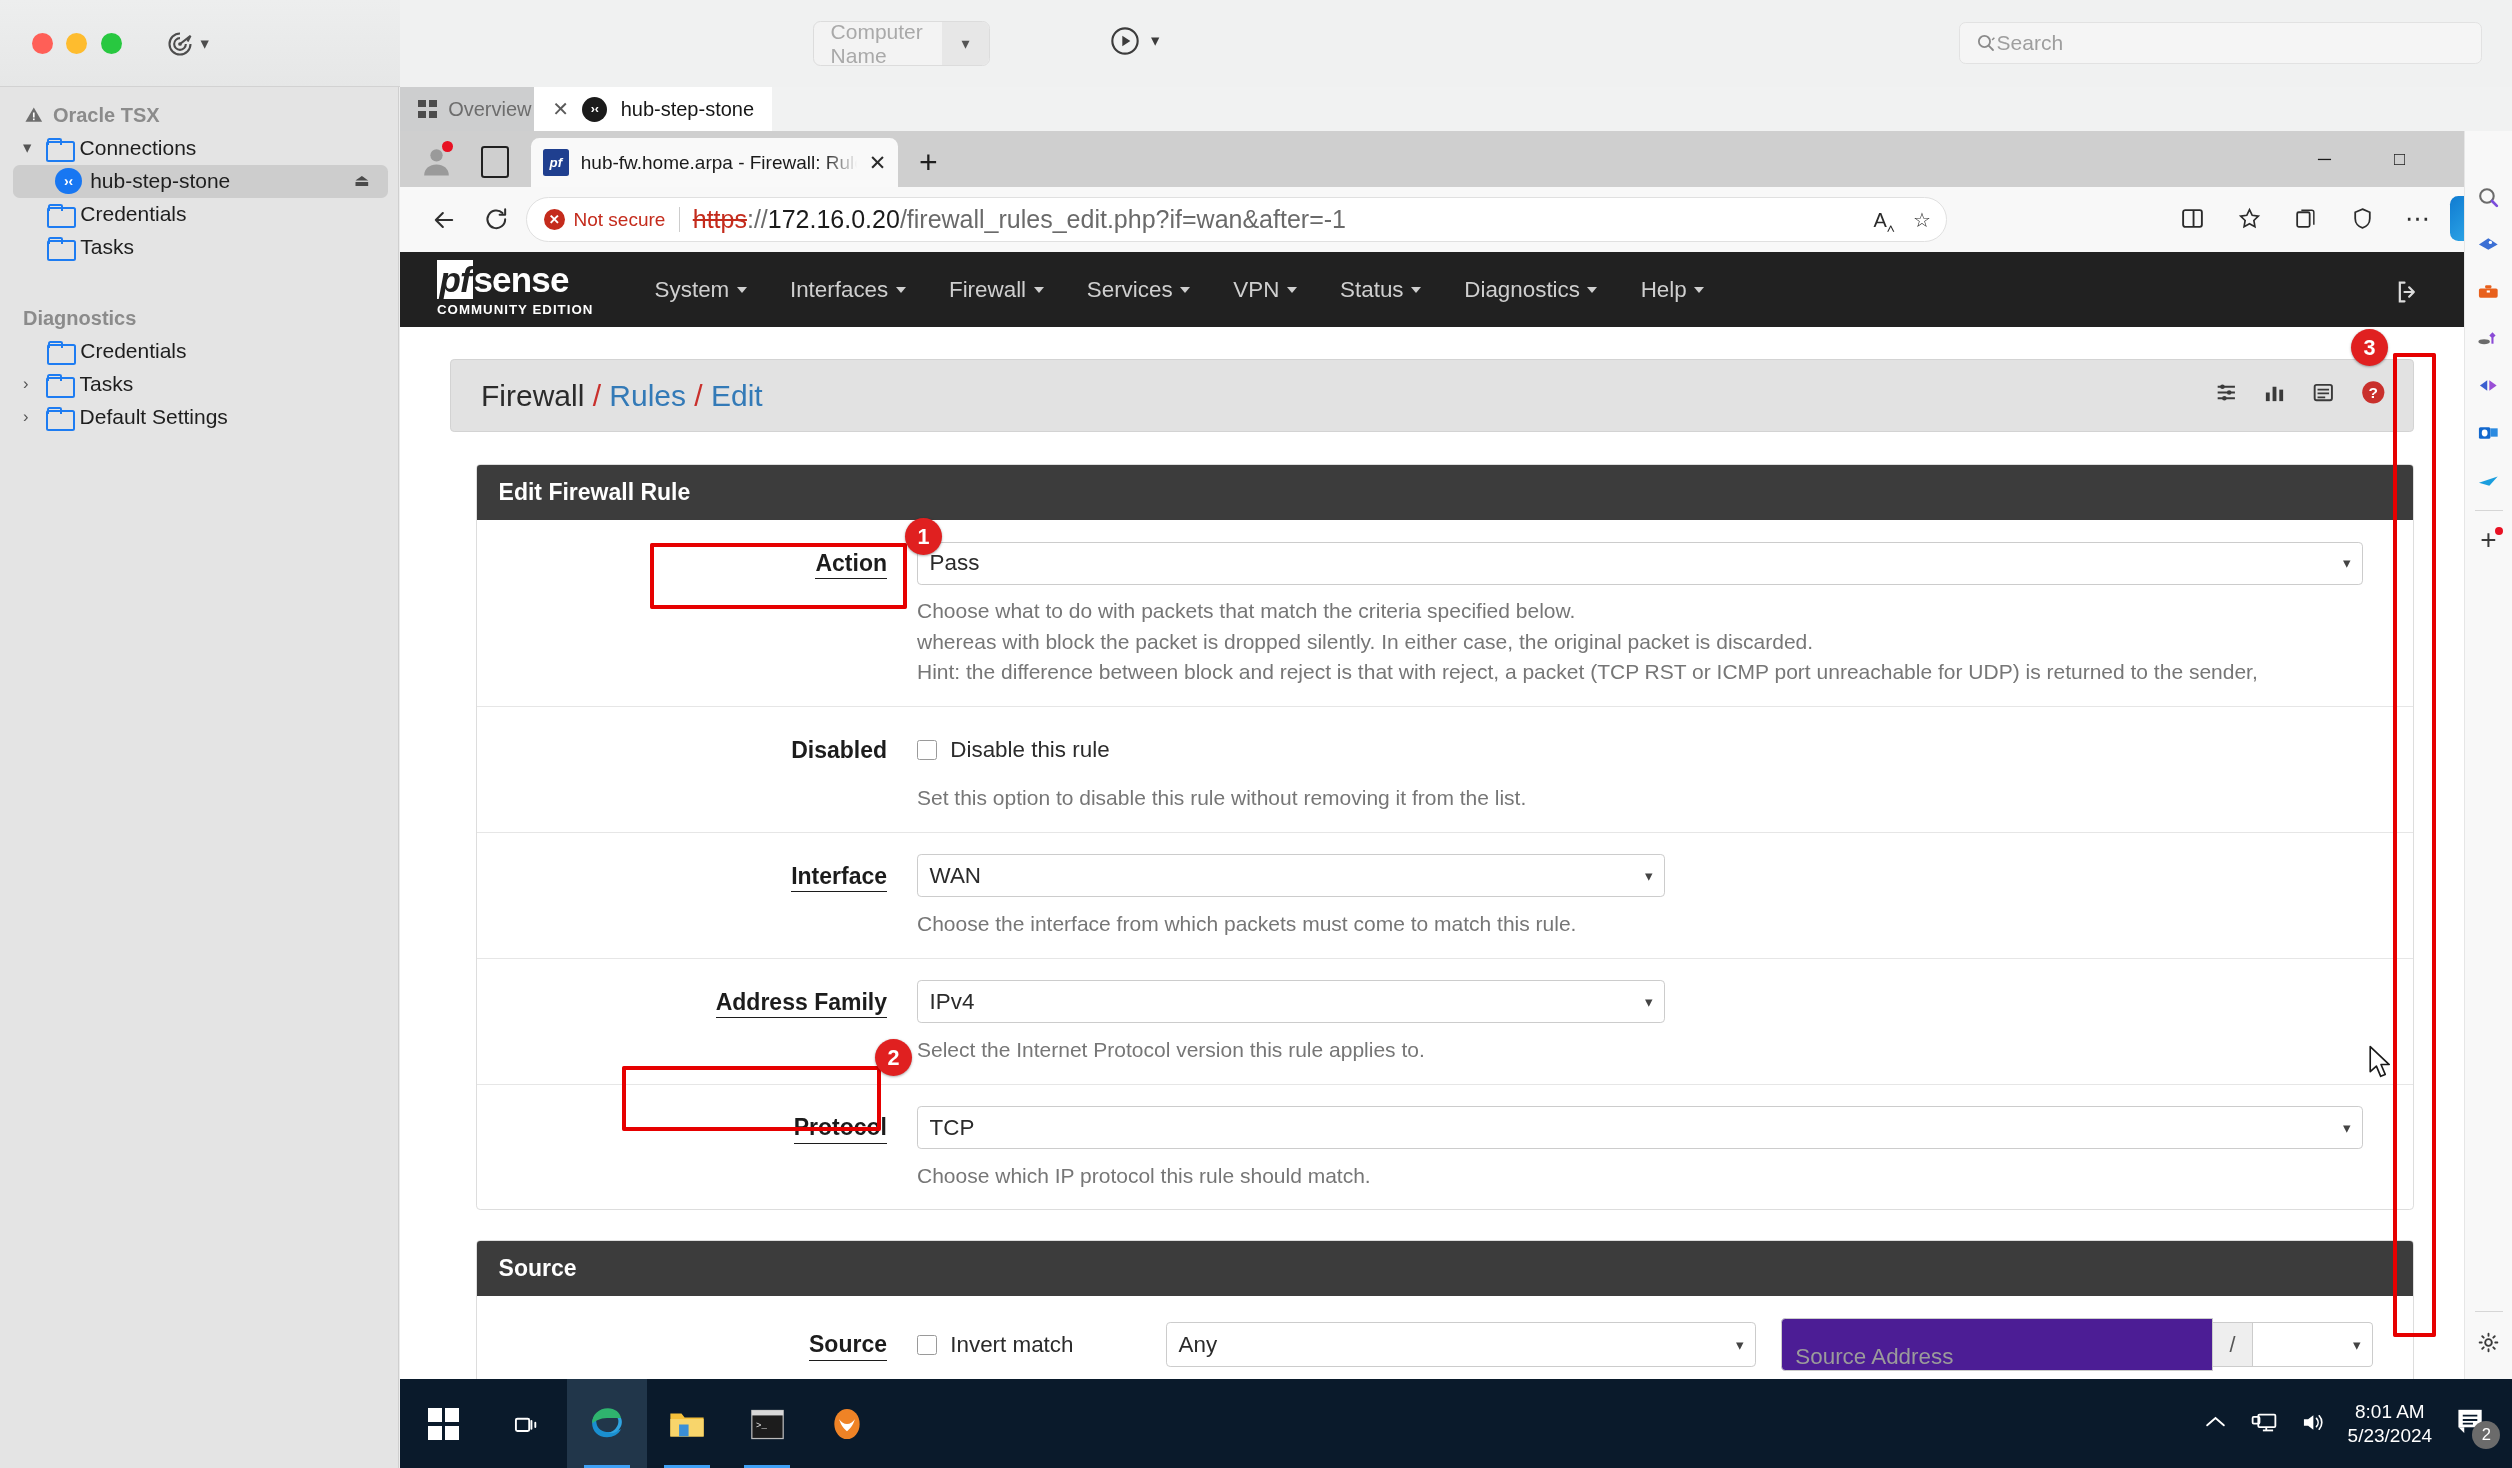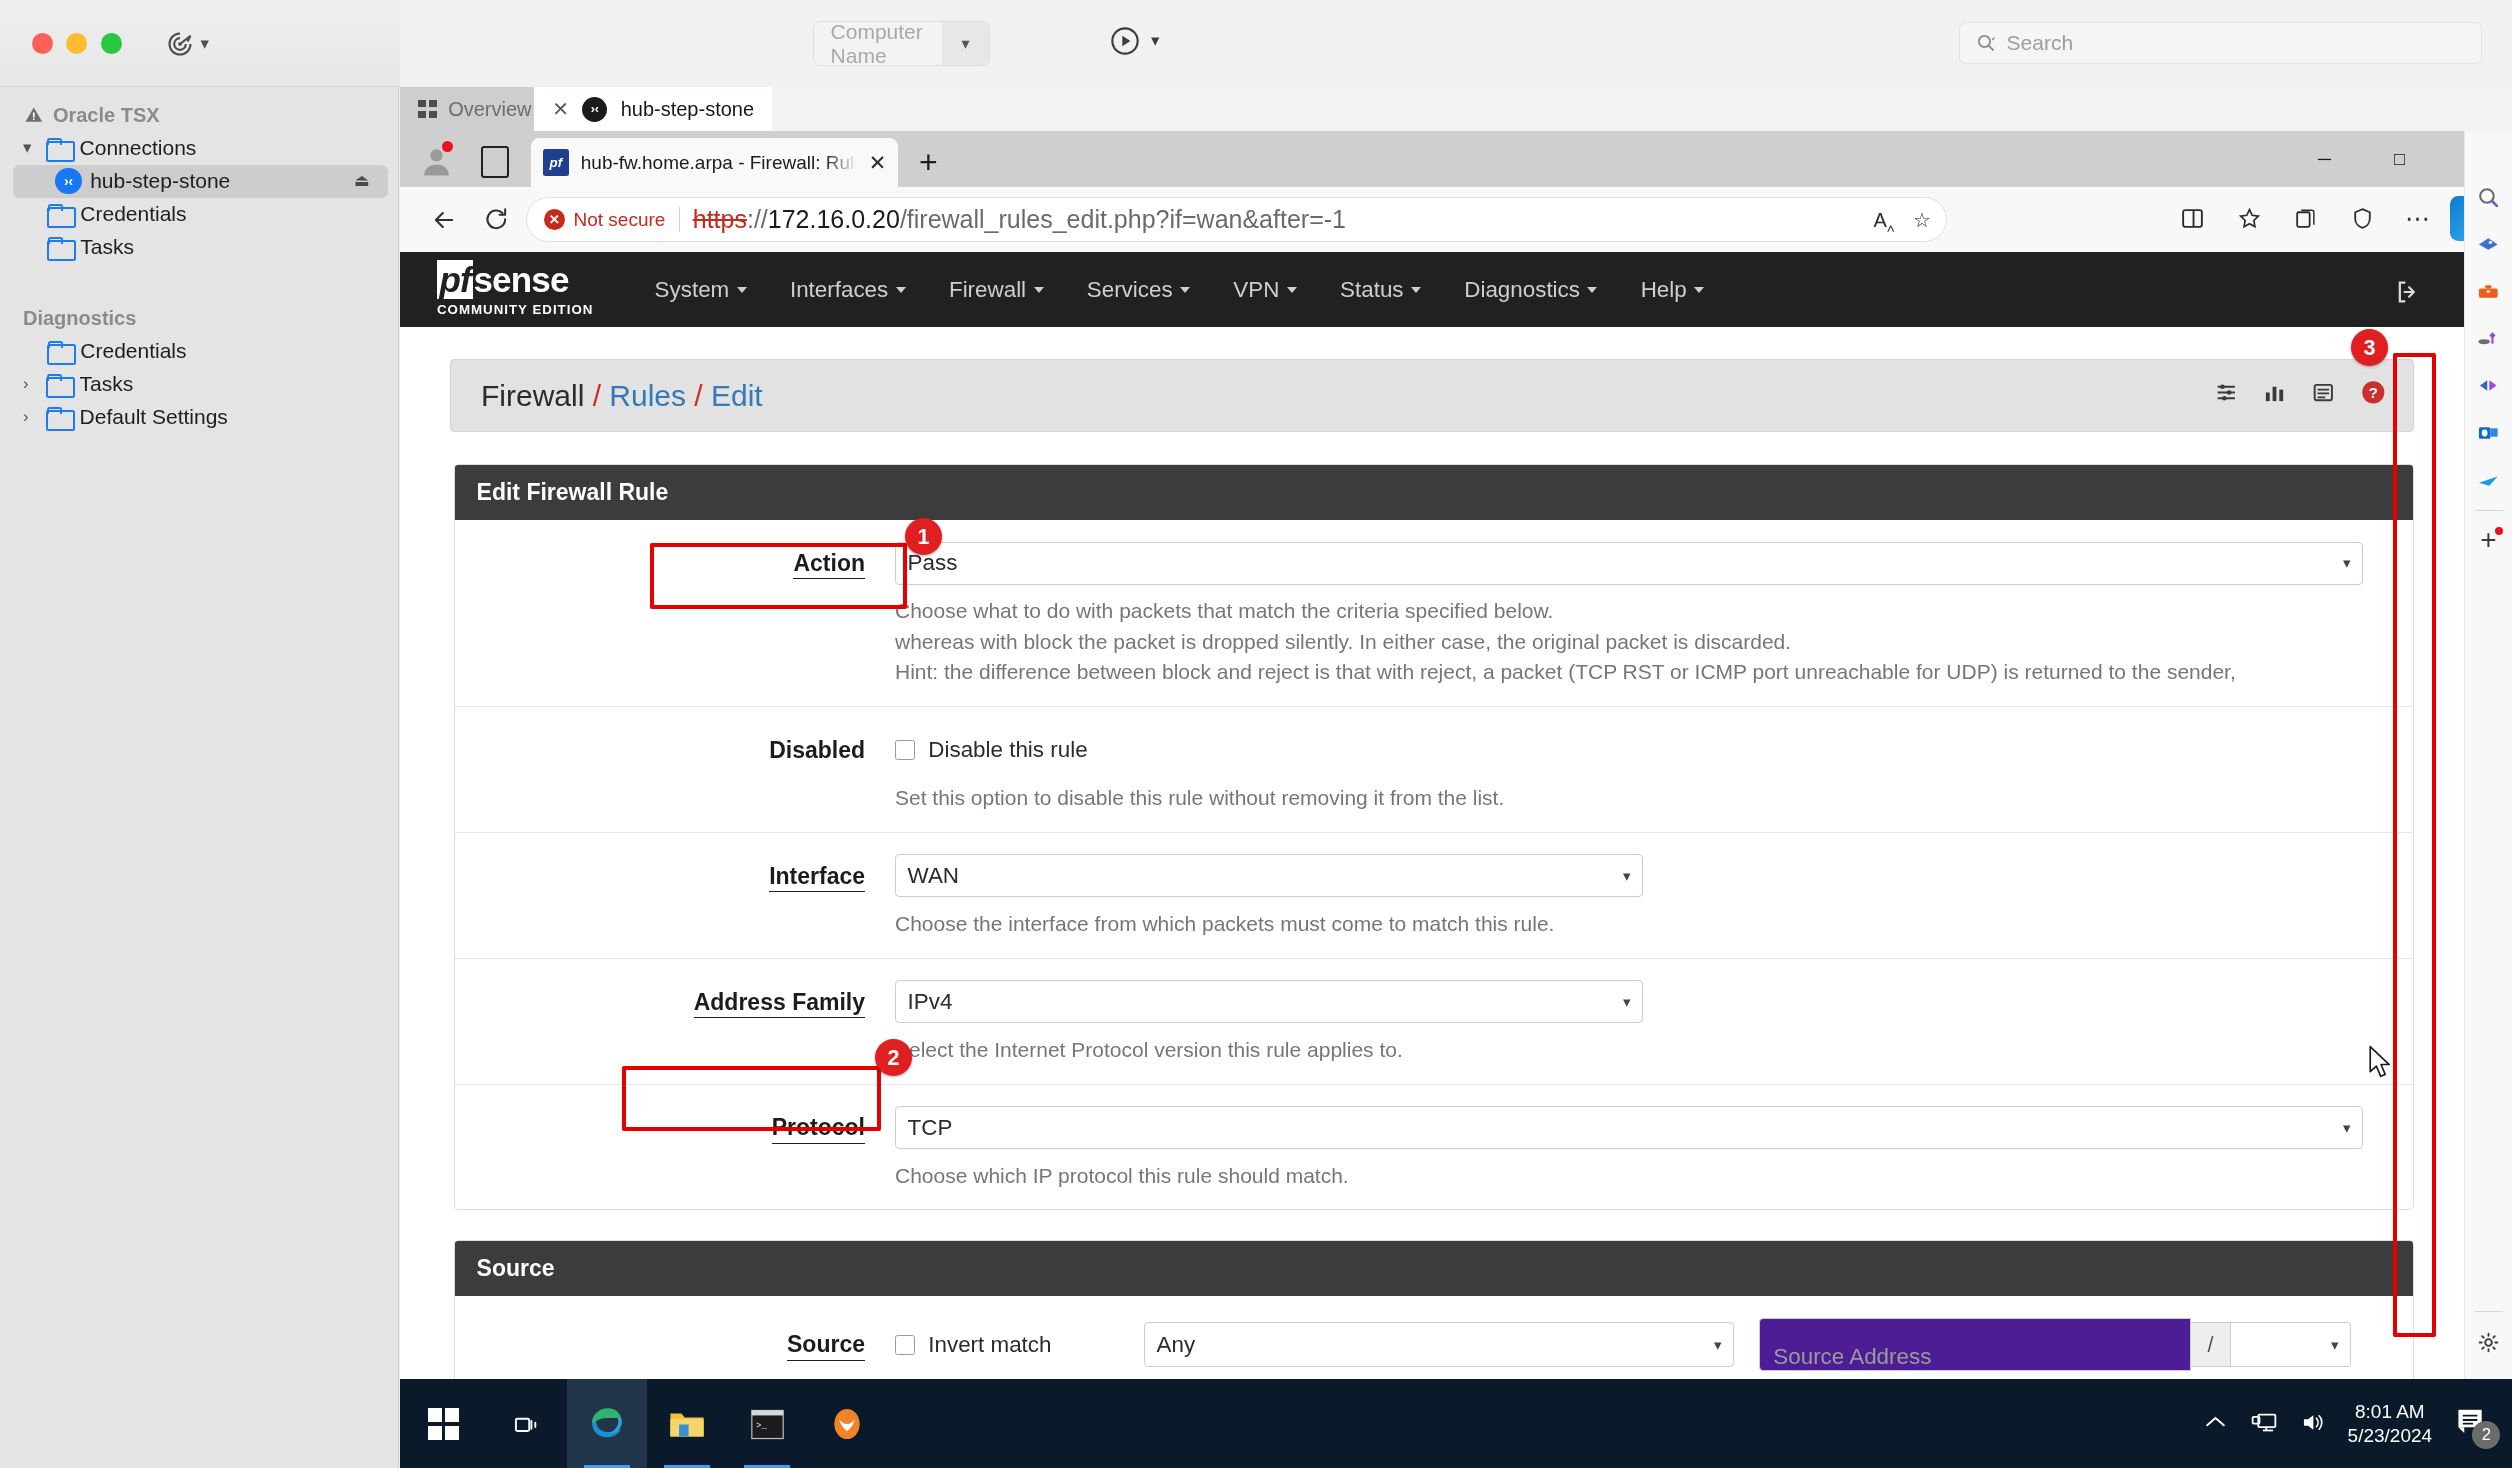--- a/index.html
+++ b/index.html
@@ -61,21 +61,21 @@
     background:#f3f3f3; border:0.8px solid #dcdcdc; border-radius:7.5px;
     display:flex; align-items:center;
   }
   .cn-text { flex:1; padding-left:16.6px; font-size:21px; color:#a9a9a9; }
   .cn-chev { width:47px; height:43px; background:#e7e7e7; border-radius:0 6.6px 6.6px 0;
              display:flex; align-items:center; justify-content:center; color:#555; font-size:16px; }
   .play-btn { position:absolute; left:709px; top:25px; display:flex; align-items:center; gap:10px; color:#3c3c3c; }
   .mac-search {
     position:absolute; right:30px; top:21.6px; width:523px; height:42px;
     background:#f5f5f5; border:0.8px solid #e2e2e2; border-radius:6.6px;
-    display:flex; align-items:center; gap:10px; padding-left:15px;
+    display:flex; align-items:center; padding-left:15px;
     font-size:21px; color:#9e9e9e;
   }
 
   
   .app-tabstrip {
     position:absolute; left:400px; top:87px; right:0; height:44px;
     background:#f1f2f2;
   }
   .app-tab {
     position:absolute; top:0; height:44px; display:flex; align-items:center;
@@ -159,21 +159,21 @@
     border-radius:4.2px; height:73px; display:flex; align-items:center;
     padding:0 30px; position:relative;
   }
   .bc { font-size:30px; display:flex; align-items:center; gap:8.3px; }
   .bc .cur { color:#2b2b2b; }
   .bc .lnk { color:#337ab7; }
   .bc .sep { color:#c9302c; }
   .bc-icons { position:absolute; right:26.6px; display:flex; align-items:center; gap:23px; color:#3a3a3a; font-size:25px; }
   .bc-icons .help { color:#c9302c; }
 
-  .panel { margin:32px 50px 0 54px; border:0.8px solid #ddd; border-radius:4.2px; overflow:hidden; background:#fff; }
+  .panel { margin:32px 50px 0 76px; border:0.8px solid #ddd; border-radius:4.2px; overflow:hidden; background:#fff; }
   .panel-head { background:#3c3c3c; color:#fff; font-size:23px; font-weight:700; padding:14px 21.6px; }
   .row { display:flex; padding:21.6px 0 18.3px 0; border-bottom:0.8px solid #e6e6e6; position:relative; }
   .row:last-child { border-bottom:none; }
   .rlabel {
     width:440px; text-align:right; padding-right:30px; font-size:23px;
     color:#1c1c1c; font-weight:700; padding-top:8.3px;
   }
   .rlabel span { border-bottom:1.7px solid #1c1c1c; padding-bottom:2.5px; }
   .rbody { flex:1; padding-right:50px; }
   .sel {

